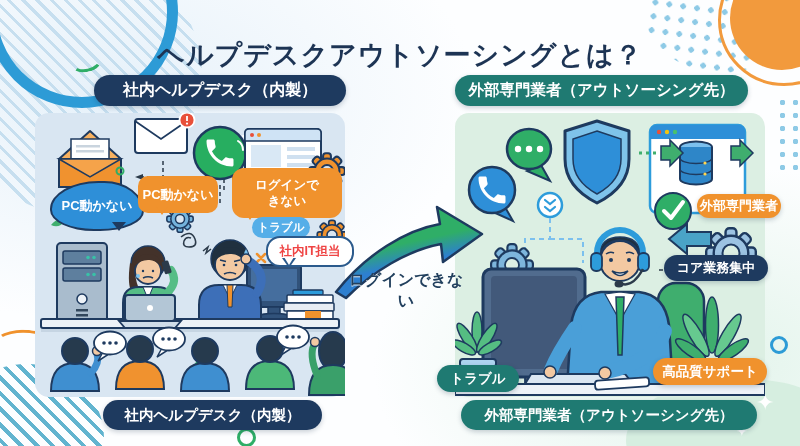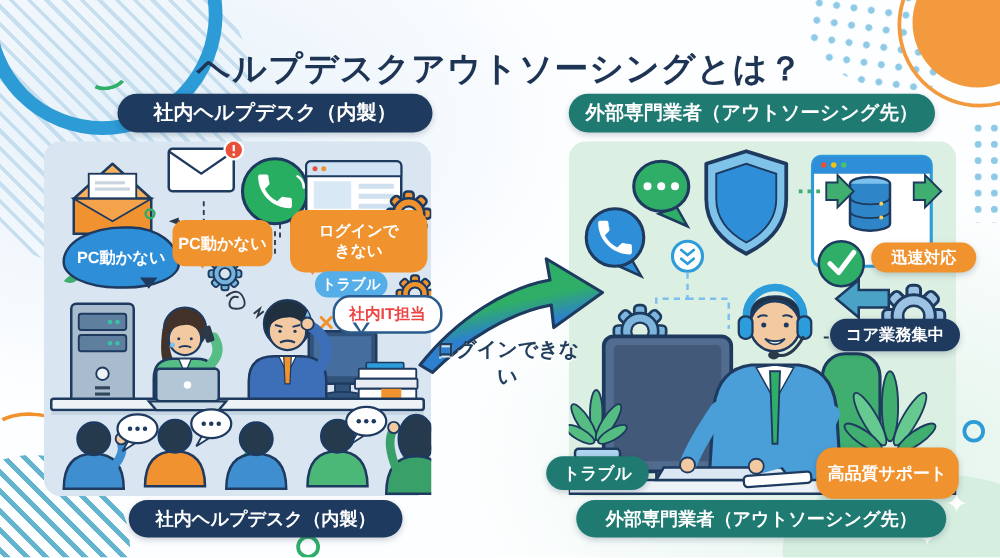--- a/index.html
+++ b/index.html
@@ -76,21 +76,21 @@
   .b-itstaff{left:266px;top:236px;width:84px;height:27px;background:#fff;border:2px solid #2b5a8c;
     border-radius:14px;color:#ef4444;font-size:12.5px;}
   .b-itstaff::before{content:"";position:absolute;bottom:-10px;left:14px;border:7px solid transparent;
     border-top:10px solid #2b5a8c;}
   .b-itstaff::after{content:"";position:absolute;bottom:-5px;left:16px;border:5px solid transparent;
     border-top:8px solid #fff;}
   
   .bd-cost{left:697px;top:194px;width:84px;height:24px;font-size:13px;border-radius:12px;}
   .bd-core{left:664px;top:255px;width:104px;height:26px;font-size:13px;border-radius:13px;}
   .bd-speed{left:437px;top:365px;width:82px;height:27px;font-size:13.5px;border-radius:14px;}
-  .bd-quality{left:653px;top:358px;width:114px;height:41px;font-size:13.5px;border-radius:14px;}
+  .bd-quality{left:653px;top:358px;width:114px;height:27px;font-size:13.5px;border-radius:14px;}
   
   .c-label{position:absolute;text-align:center;font-weight:800;color:#22405e;z-index:3;
     text-shadow:0 1px 0 rgba(255,255,255,.8);}
   .c-top{left:350px;top:184px;width:102px;font-size:17px;}
   .c-bottom{left:341px;top:270px;width:130px;font-size:16px;}
   .arrow-wrap{left:330px;top:188px;width:160px;height:120px;z-index:2;}
   .panel-svg{position:absolute;z-index:1;}
   .lp{left:35px;top:113px;}
   .rp{left:455px;top:113px;}
 </style>
@@ -436,21 +436,21 @@
   </svg>
 
   <div class="bubble b-blue">PC動かない</div>
   <div class="bubble b-or1">PC動かない</div>
   <div class="bubble b-login">ログインできない</div>
   <div class="bubble b-trouble">トラブル</div>
   <div class="bubble b-itstaff">社内IT担当</div>
 
   <div class="c-label c-bottom">ログインできない</div>
 
-  <div class="pill orangebg bd-cost">迅速対応</div>
+  <div class="pill orangebg bd-cost">外部専門業者</div>
   <div class="pill navy bd-core">コア業務集中</div>
   <div class="pill tealbg bd-speed">トラブル</div>
   <div class="pill orangebg bd-quality">高品質サポート</div>
 
   <div class="pill navy ftr-left">社内ヘルプデスク（内製）</div>
   <div class="pill tealbg ftr-right">外部専門業者（アウトソーシング先）</div>
 
 </div>
 
 </body></html>

